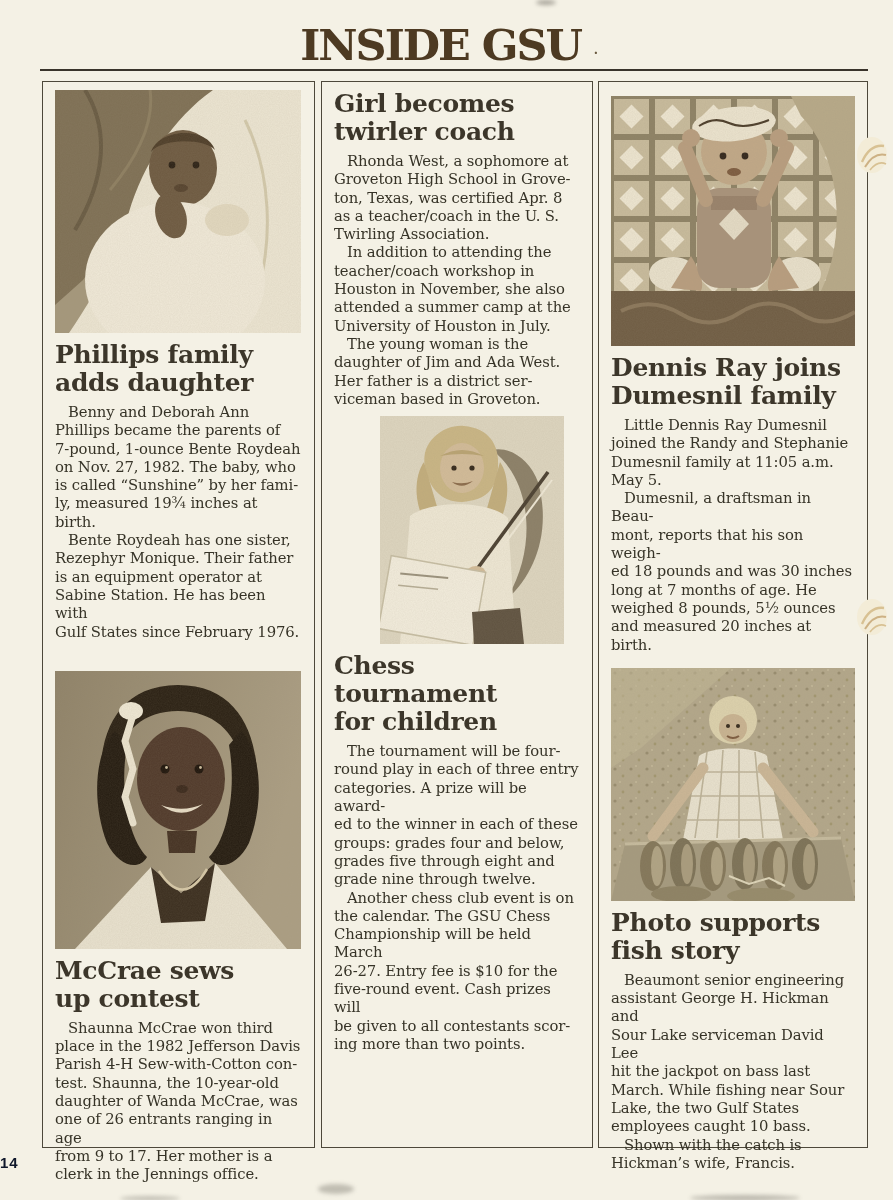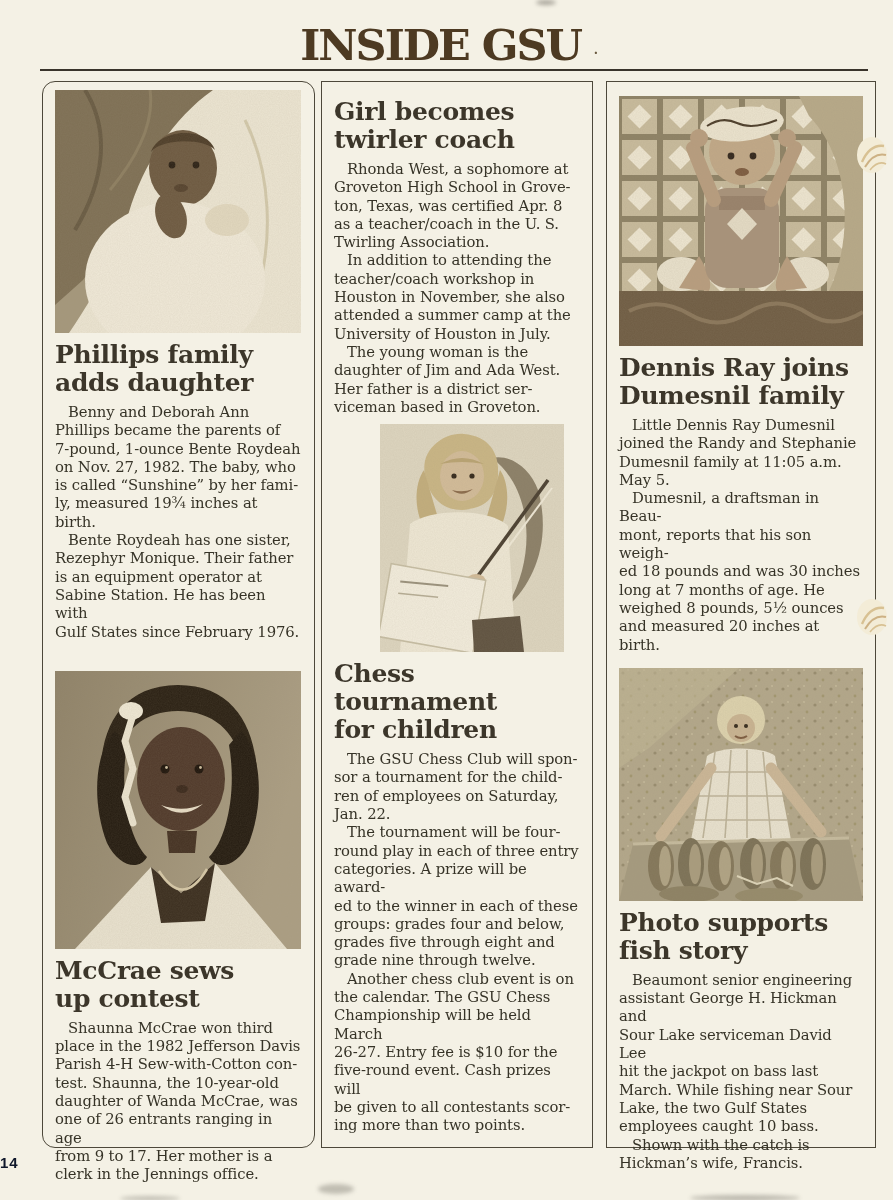--- a/index.html
+++ b/index.html
@@ -12,23 +12,23 @@
   .title-rule{position:absolute;top:69px;left:40px;width:828px;height:2px;background:#39342b;}
   .masthead{position:absolute;top:22px;left:0;right:0;text-align:center;}
   .masthead .title{
     display:inline-block;position:relative;background:#f4f1e5;padding:0 12px;
     font-size:43px;font-weight:bold;letter-spacing:-2px;color:#4d3a22;line-height:1.1;text-align:right;
   }
   .masthead .title-mark{position:relative;top:-6px;font-size:18px;color:#6a5a40;background:#f4f1e5;padding-right:6px;}
   
   .col{position:absolute;top:81px;height:1067px;border:1.5px solid #4d483a;background:#f4f1e5;
        box-sizing:border-box;padding:8px 12px;}
-  .col-left{left:42px;width:273px;border-radius:13px;}
+  .col-left{left:42px;width:273px;}
   .col-mid{left:321px;width:272px;}
-  .col-right{left:598px;width:270px;margin-left:8px;}
+  .col-right{left:598px;width:270px;}
   
   .headline{
     font-size:25px;line-height:28px;font-weight:bold;color:#3c362a;
     white-space:pre-line;margin:8px 0 6px 0;letter-spacing:-0.3px;
   }
   .para{
     font-size:14.8px;line-height:18.3px;letter-spacing:-0.1px;
     white-space:pre-line;text-indent:13px;margin:0;
   }
   .photo{display:block;margin:0 0 6px 0;}
@@ -143,21 +143,21 @@
 place in the 1982 Jefferson Davis
 Parish 4-H Sew-with-Cotton con-
 test. Shaunna, the 10-year-old
 daughter of Wanda McCrae, was
 one of 26 entrants ranging in age
 from 9 to 17. Her mother is a
 clerk in the Jennings office.</p>
   </div>
 
   <div class="col col-mid">
-    <h2 class="headline" style="margin-top:8px">Girl becomes
+    <h2 class="headline" style="margin-top:0">Girl becomes
 twirler coach</h2>
     <p class="para">Rhonda West, a sophomore at
 Groveton High School in Grove-
 ton, Texas, was certified Apr. 8
 as a teacher/coach in the U. S.
 Twirling Association.</p>
     <p class="para">In addition to attending the
 teacher/coach workshop in
 Houston in November, she also
 attended a summer camp at the
@@ -194,24 +194,20 @@
           <line x1="16" y1="164" x2="64" y2="160" stroke="#9a917c" stroke-width="2"></line>
           <line x1="16" y1="176" x2="56" y2="173" stroke="#b5ac94" stroke-width="1.5"></line>
         </g>
         <path d="M92,196 L140,192 L144,228 L94,228 Z" fill="#5f5240"></path>
         <rect width="184" height="228" filter="url(#n3)"></rect>
       </svg>
     </div>
 
     <h2 class="headline">Chess tournament
 for children</h2>
-    <p class="para">The GSU Chess Club will spon-
-sor a tournament for the child-
-ren of employees on Saturday,
-Jan. 22.</p>
     <p class="para">The tournament will be four-
 round play in each of three entry
 categories. A prize will be award-
 ed to the winner in each of these
 groups: grades four and below,
 grades five through eight and
 grade nine through twelve.</p>
     <p class="para">Another chess club event is on
 the calendar. The GSU Chess
 Championship will be held March

